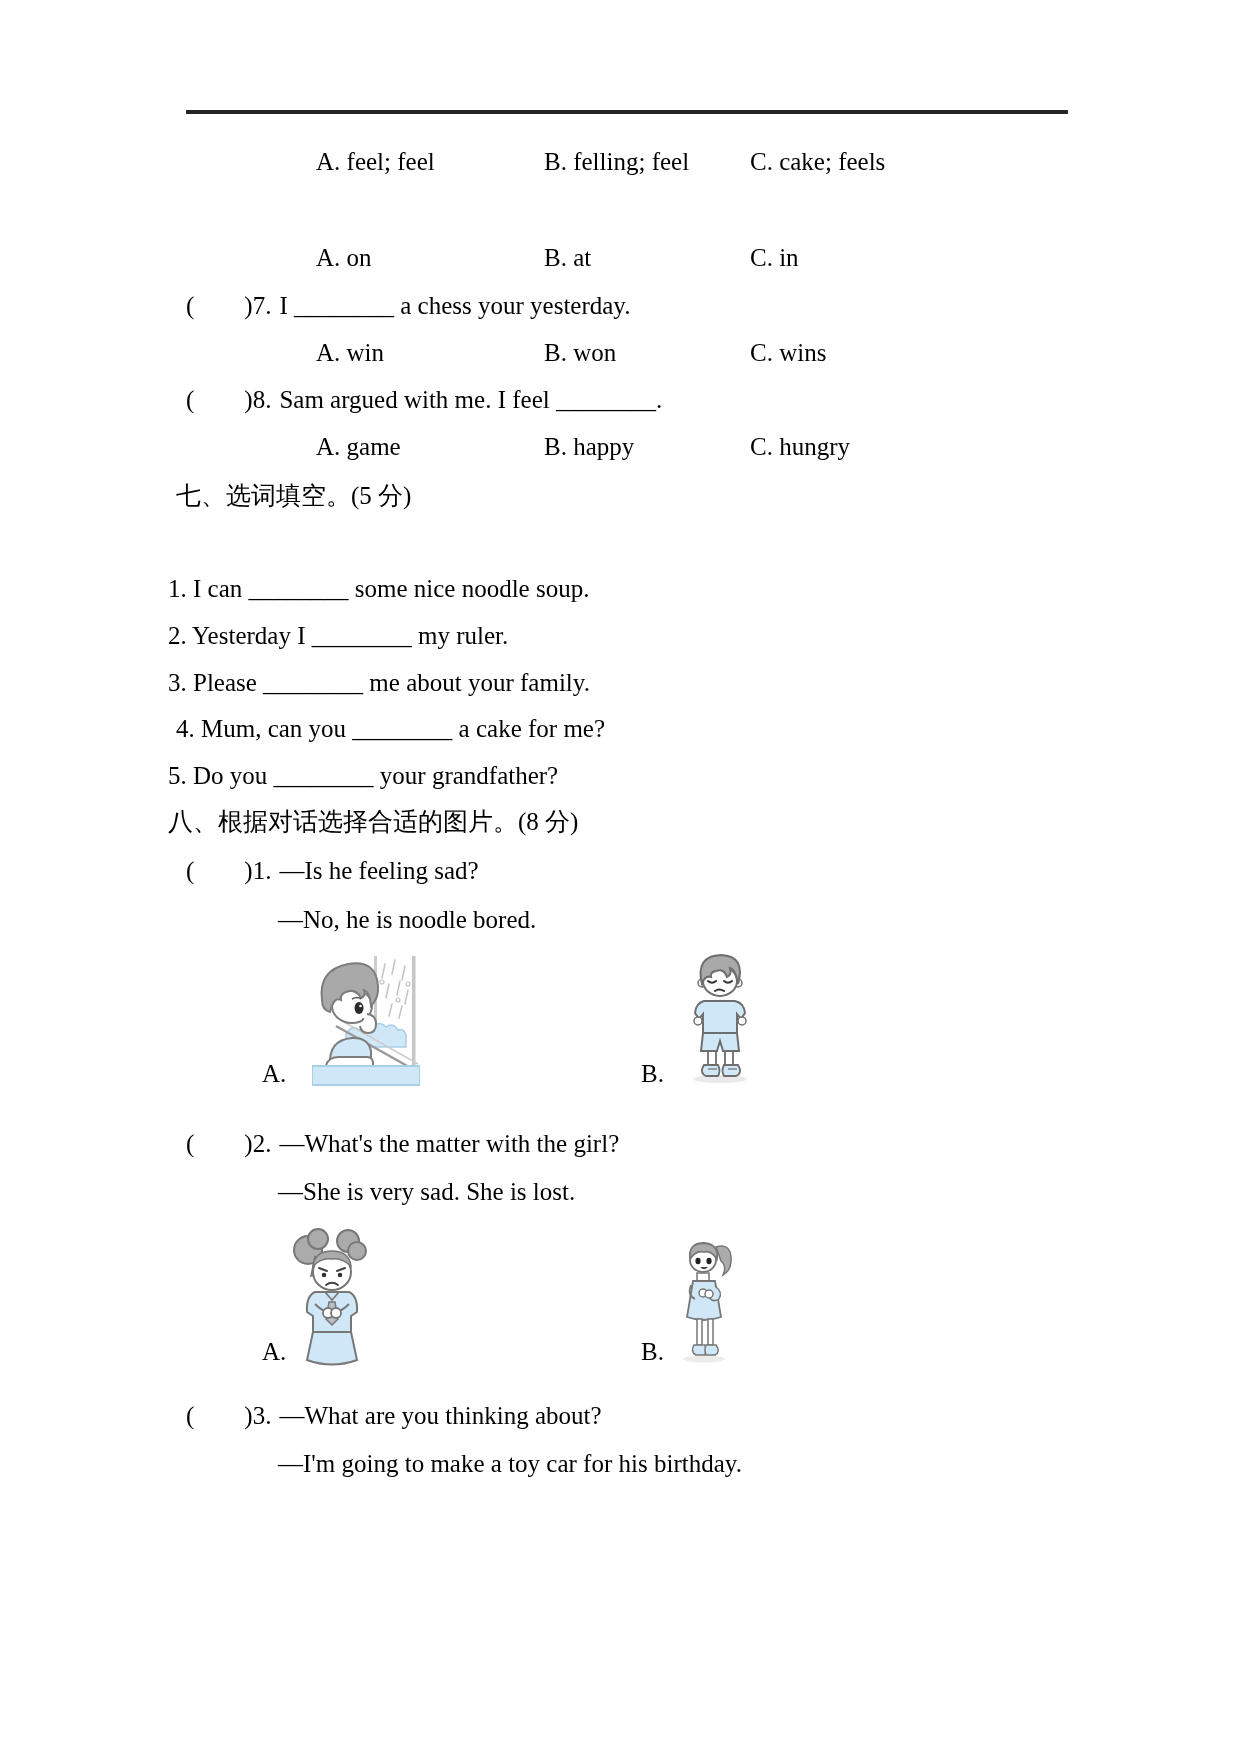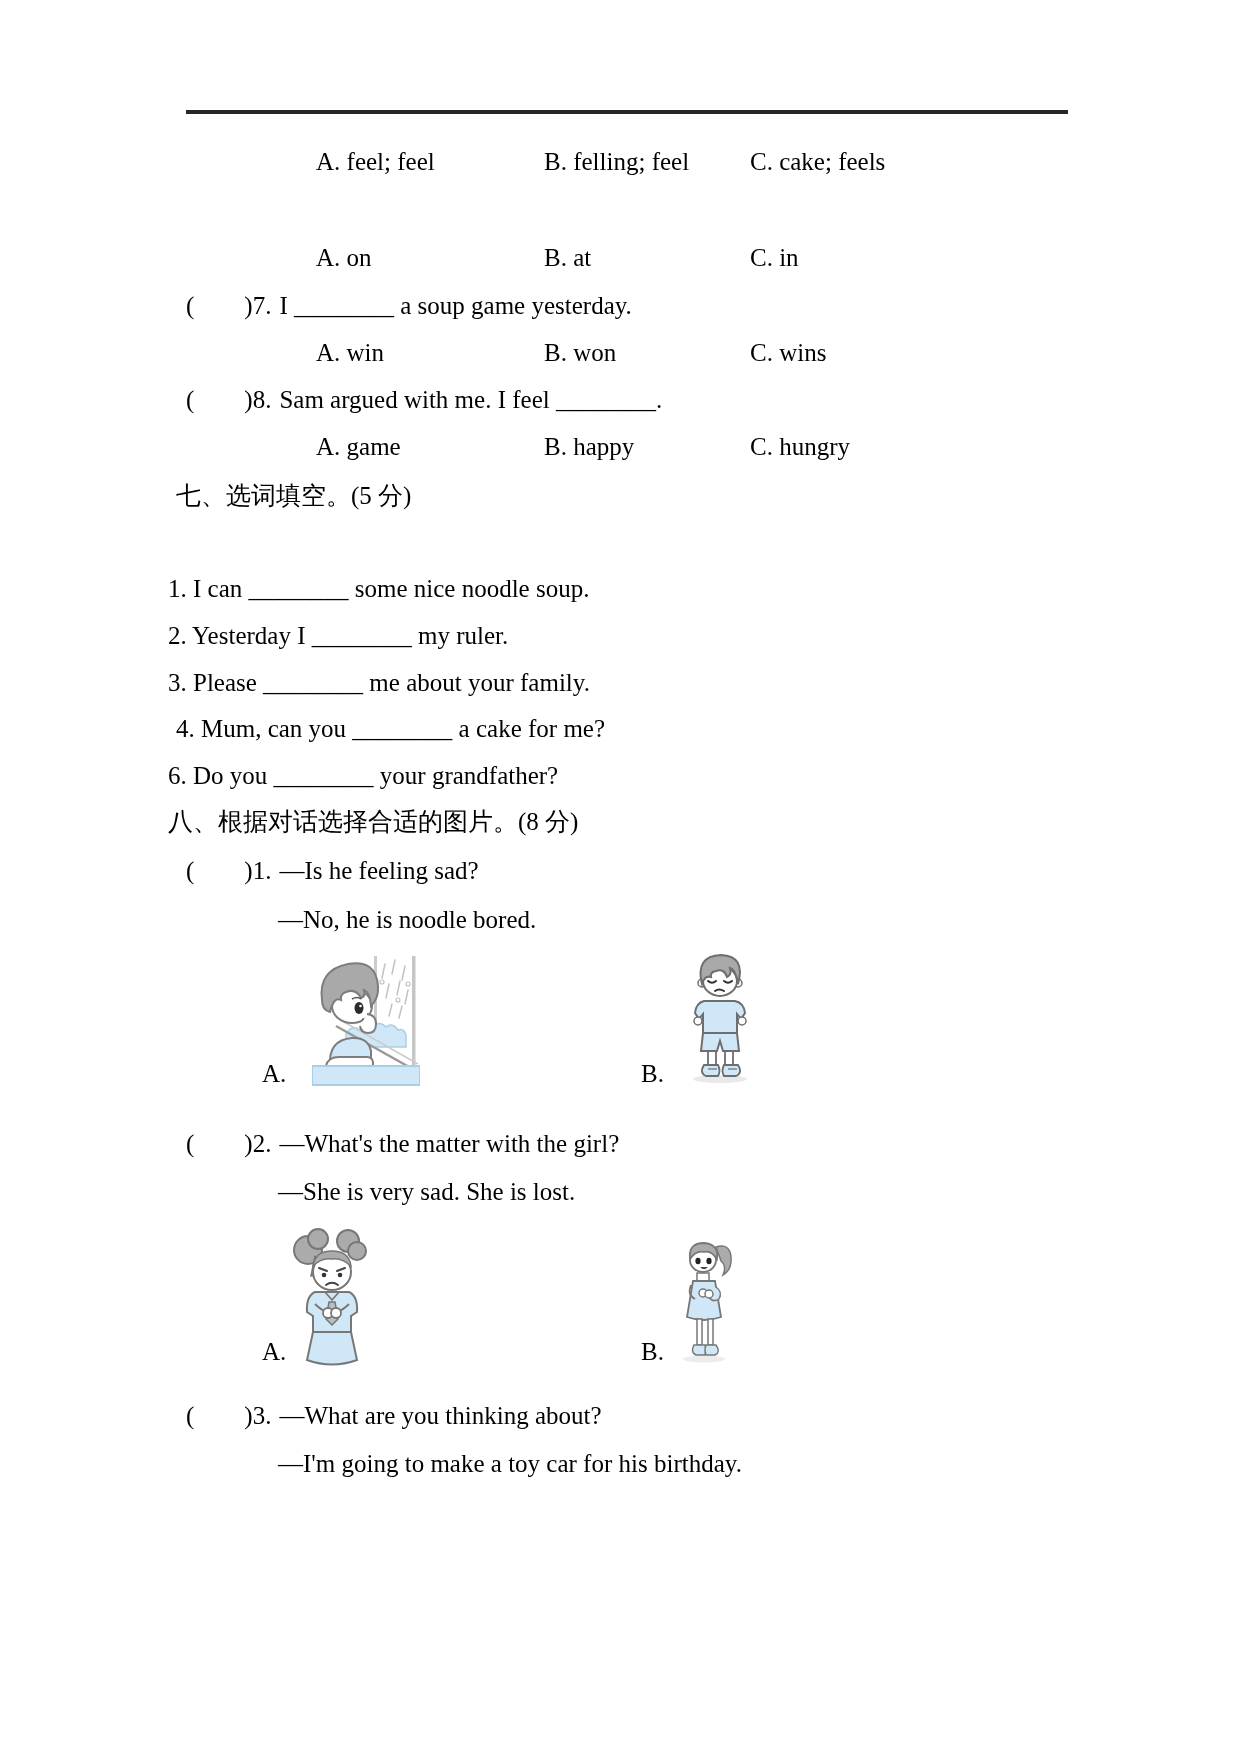--- a/index.html
+++ b/index.html
@@ -39,36 +39,36 @@
   <div class="rule"></div>
 
   <div class="t opt-a" style="top:146px">A. feel; feel</div>
   <div class="t opt-b" style="top:146px">B. felling; feel</div>
   <div class="t opt-c" style="top:146px">C. cake; feels</div>
 
   <div class="t opt-a" style="top:242px">A. on</div>
   <div class="t opt-b" style="top:242px">B. at</div>
   <div class="t opt-c" style="top:242px">C. in</div>
 
-  <div class="t" style="top:290px;left:186px"><span class="lbl">(        )7.</span><span>I ________ a soup game yesterday.</span></div>
+  <div class="t" style="top:290px;left:186px"><span class="lbl">(        )7.</span><span>I ________ a chess your yesterday.</span></div>
   <div class="t opt-a" style="top:337px">A. win</div>
   <div class="t opt-b" style="top:337px">B. won</div>
   <div class="t opt-c" style="top:337px">C. wins</div>
 
   <div class="t" style="top:384px;left:186px"><span class="lbl">(        )8.</span><span>Sam argued with me. I feel ________.</span></div>
   <div class="t opt-a" style="top:431px">A. game</div>
   <div class="t opt-b" style="top:431px">B. happy</div>
   <div class="t opt-c" style="top:431px">C. hungry</div>
 
   <div class="t" style="top:480px;left:176px">七、选词填空。(5 分)</div>
   <div class="t" style="top:573px;left:168px">1. I can ________ some nice noodle soup.</div>
   <div class="t" style="top:620px;left:168px">2. Yesterday I ________ my ruler.</div>
   <div class="t" style="top:667px;left:168px">3. Please ________ me about your family.</div>
   <div class="t" style="top:713px;left:176px">4. Mum, can you ________ a cake for me?</div>
-  <div class="t" style="top:760px;left:168px">6. Do you ________ your grandfather?</div>
+  <div class="t" style="top:760px;left:168px">5. Do you ________ your grandfather?</div>
 
   <div class="t" style="top:806px;left:168px">八、根据对话选择合适的图片。(8 分)</div>
 
   <div class="t" style="top:855px;left:186px"><span class="lbl">(        )1.</span><span>—Is he feeling sad?</span></div>
   <div class="t" style="top:904px;left:278px">—No, he is noodle bored.</div>
 
   <div class="pic" style="left:312px;top:956px">
     <svg width="108" height="130" viewBox="0 0 108 130" role="img">
       <rect x="100" y="0" width="3.5" height="112" fill="#c6c6c6"></rect>
       <rect x="62" y="0" width="3" height="80" fill="#cccccc"></rect>

